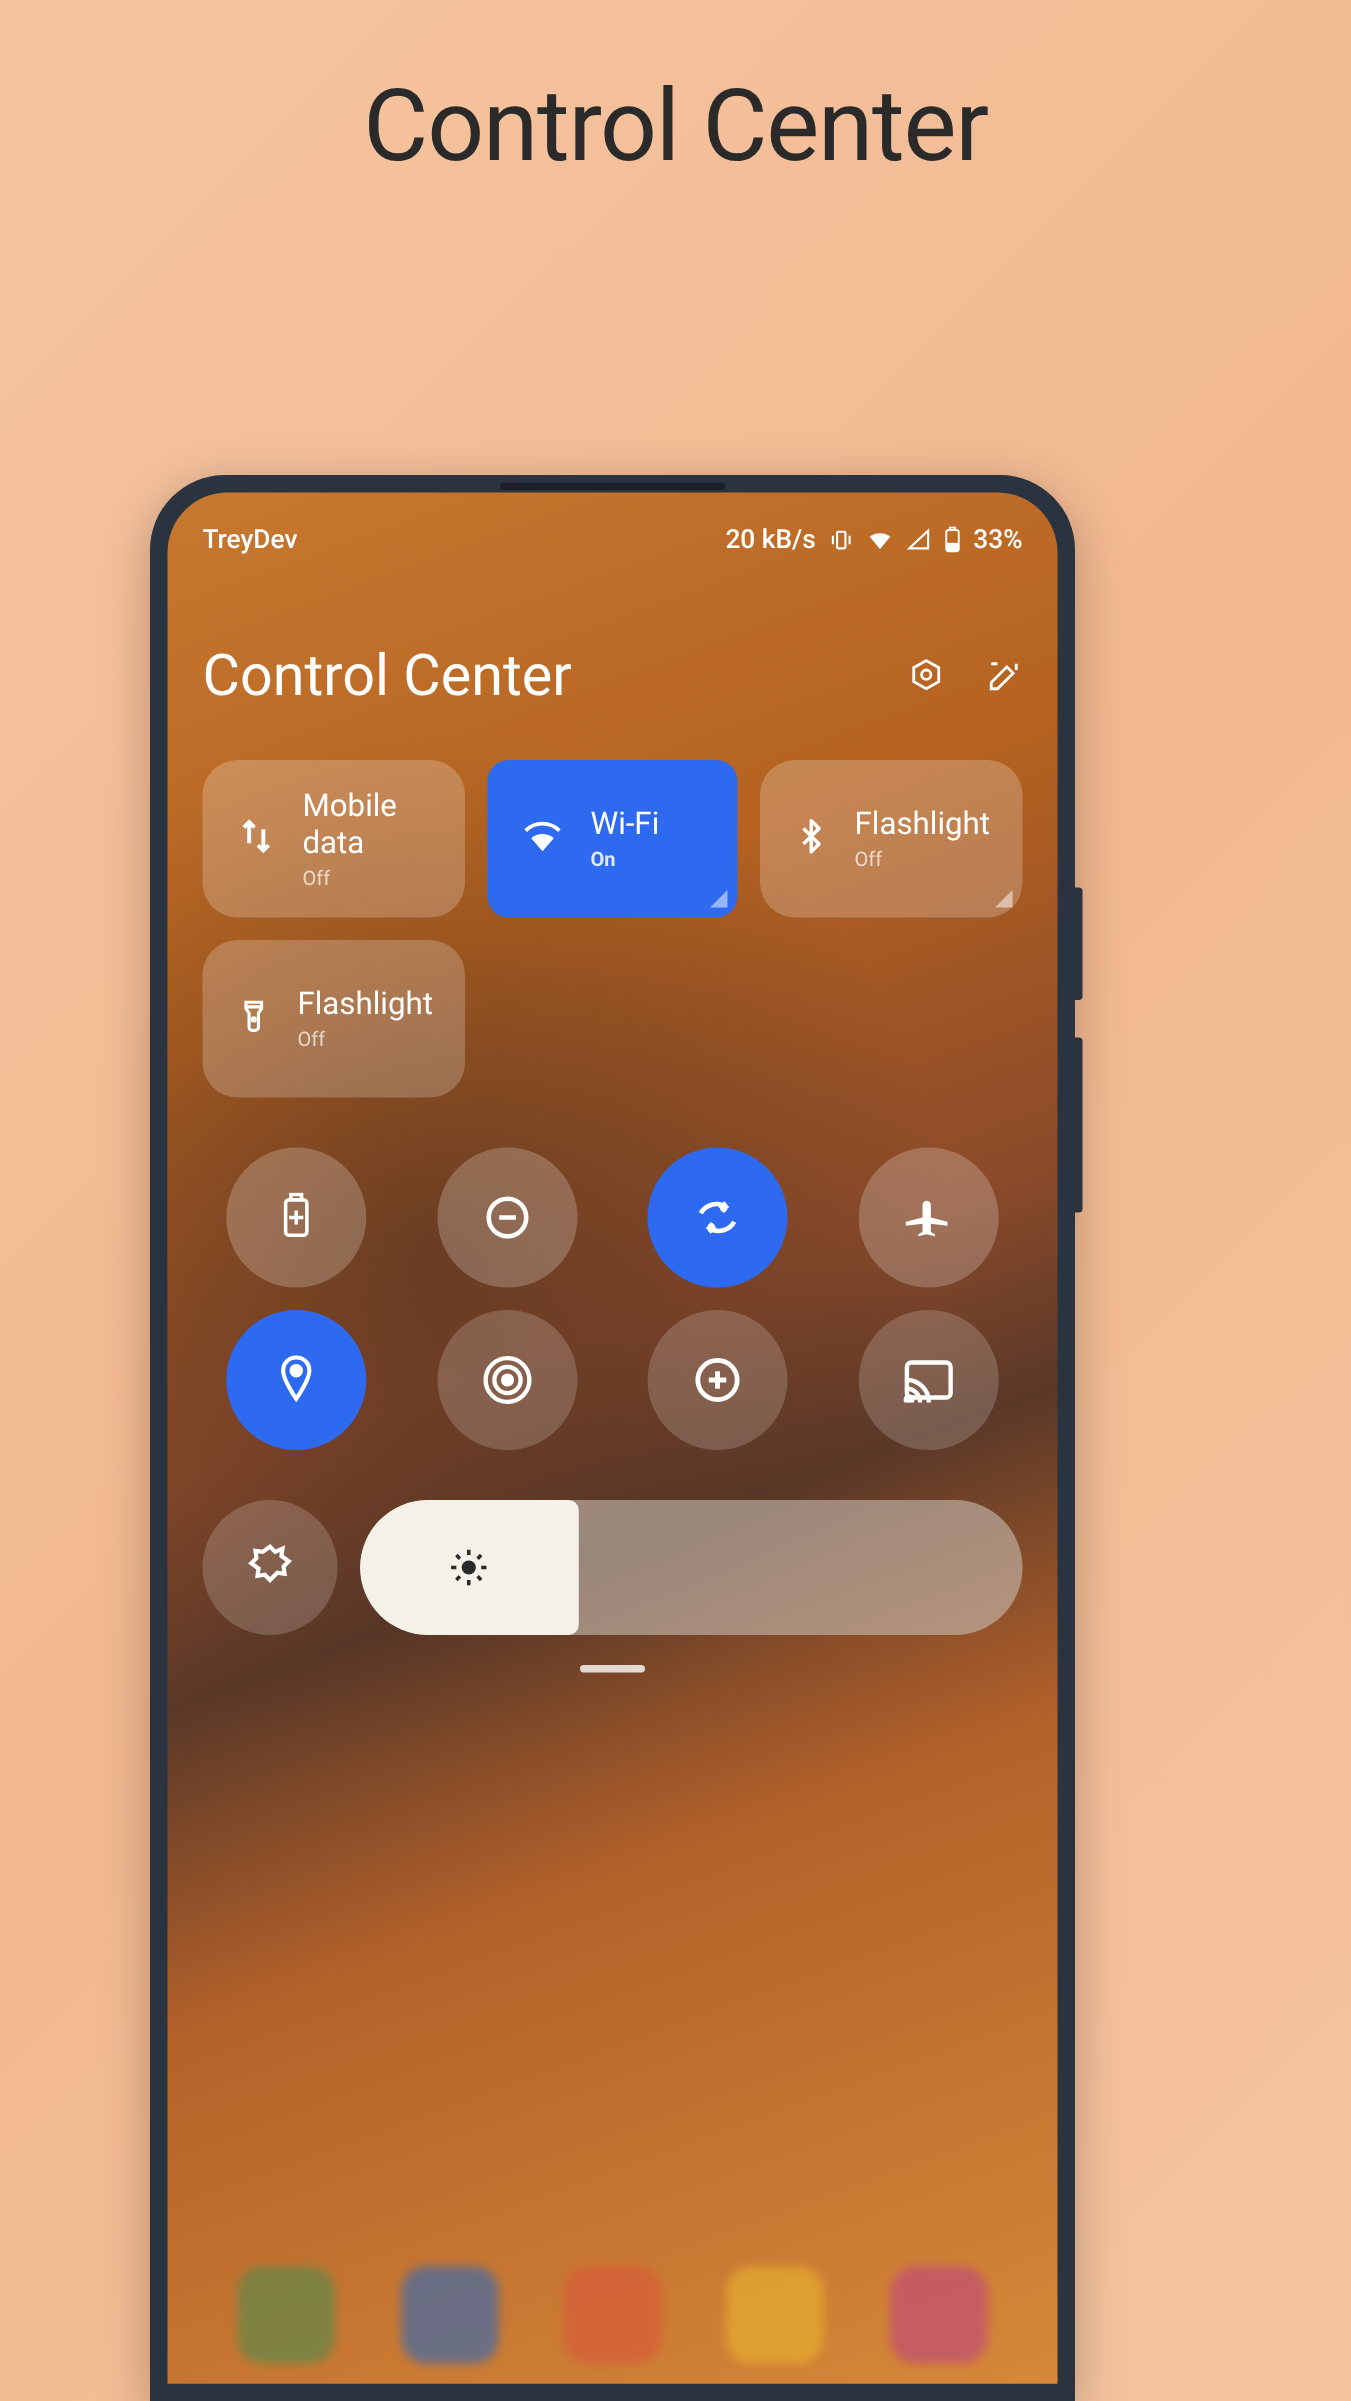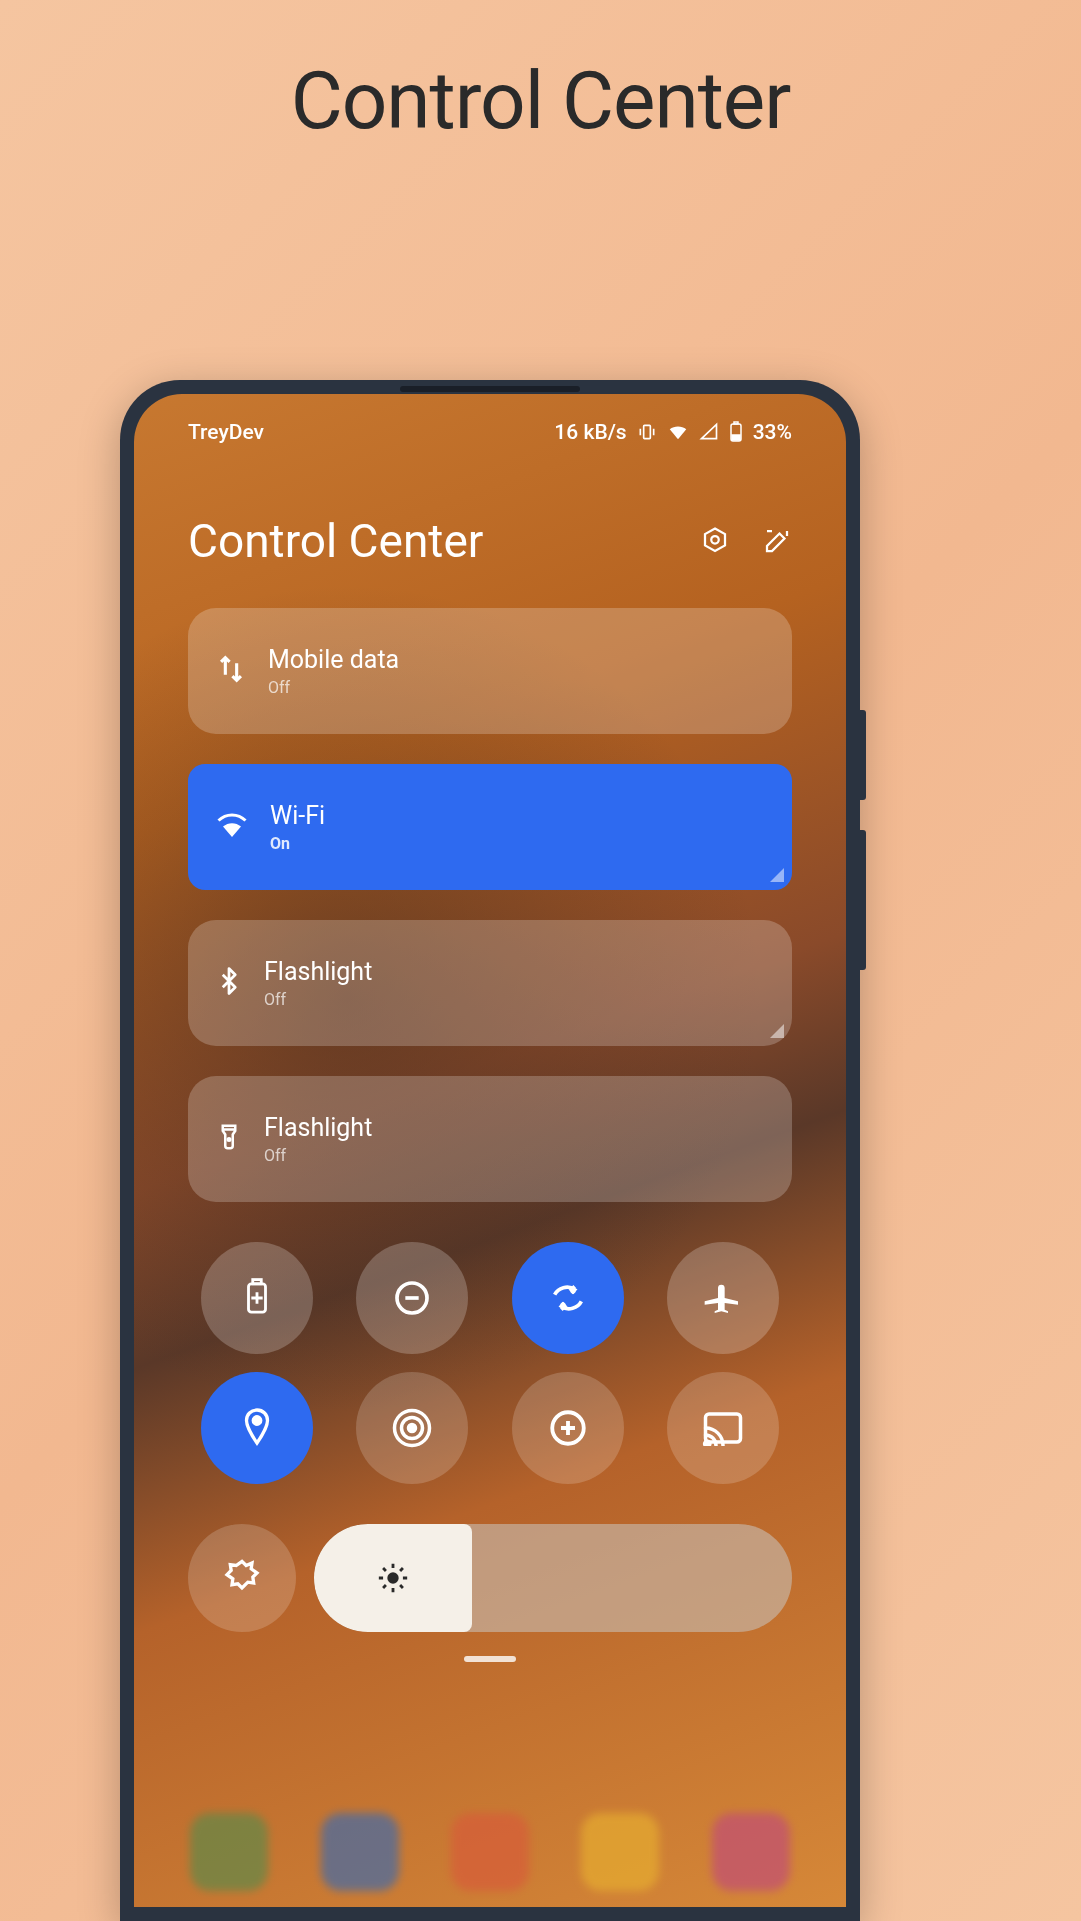--- a/index.html
+++ b/index.html
@@ -29,21 +29,21 @@
     background: #2a3340;
     border-radius: 60px 60px 0 0;
     padding: 14px;
     box-shadow: 0 10px 40px rgba(0,0,0,0.25);
   }
   .phone-screen {
     width: 100%;
     height: 100%;
     border-radius: 48px 48px 0 0;
     background: linear-gradient(160deg, #c77830 0%, #b56220 25%, #8a4a2a 45%, #5a3828 55%, #b5622a 70%, #d68838 100%);
-    padding: 26px 54px;
+    padding: 26px 28px;
     color: #fff;
     position: relative;
     overflow: hidden;
   }
   .phone-screen::before {
     content: '';
     position: absolute;
     inset: 0;
     background: radial-gradient(circle at 30% 40%, rgba(60,40,30,0.5) 0%, transparent 40%);
     pointer-events: none;
@@ -97,22 +97,22 @@
     font-weight: 400;
     color: #fff;
   }
   .cc-actions {
     display: flex;
     gap: 32px;
   }
   .cc-actions svg { display: block; }
   .tile-grid {
     display: grid;
-    grid-template-columns: 1fr;
-    gap: 30px;
+    grid-template-columns: 1fr 1fr 1fr;
+    gap: 18px;
     position: relative;
     z-index: 2;
   }
   .tile {
     background: rgba(255,255,255,0.22);
     border-radius: 28px;
     padding: 24px 26px;
     display: flex;
     align-items: center;
     gap: 20px;
@@ -219,21 +219,21 @@
 <div class="phone-frame">
   <div class="speaker"></div>
   <div class="side-btn b1"></div>
   <div class="side-btn b2"></div>
 
   <div class="phone-screen">
 
     <div class="status-bar">
       <span>TreyDev</span>
       <div class="status-right">
-        <span>16 kB/s</span>
+        <span>20 kB/s</span>
         <span>
           <svg width="20" height="20" viewBox="0 0 24 24" fill="none" stroke="#fff" stroke-width="2">
               <rect x="8" y="4" width="8" height="16" rx="1"></rect>
               <path d="M4 8v8M20 8v8"></path>
             </svg>
         </span>
         <span>
           <svg width="22" height="22" viewBox="0 0 24 24" fill="#fff">
               <path d="M12 20l9-11c-5-4-13-4-18 0l9 11z"></path>
             </svg>

